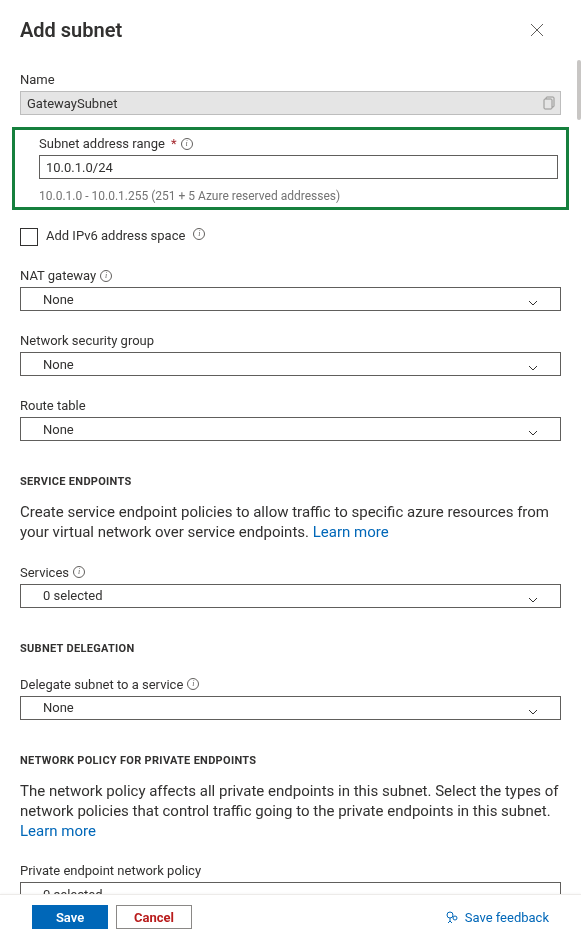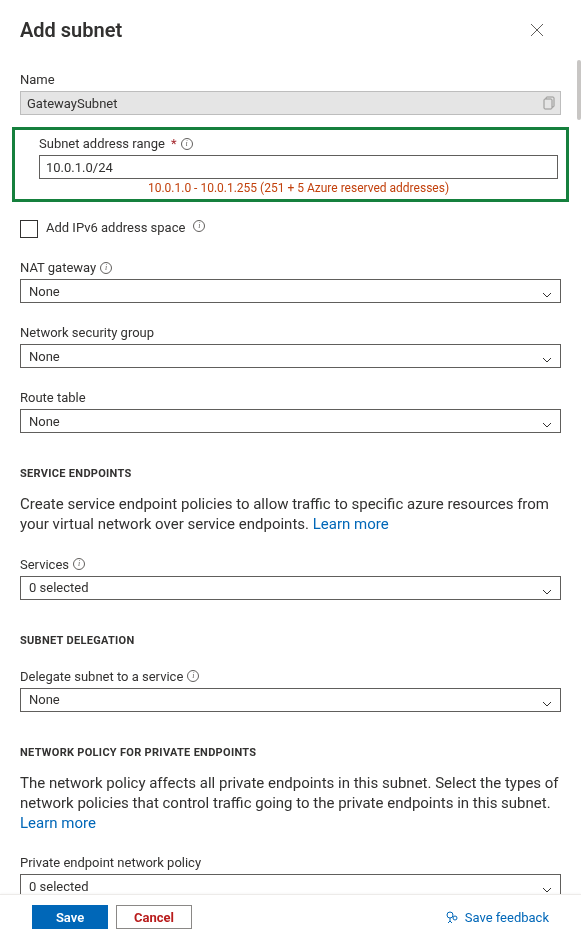--- a/index.html
+++ b/index.html
@@ -90,45 +90,45 @@
     .copy-icon {
       position: absolute;
       right: 6px;
       top: 50%;
       transform: translateY(-50%);
       width: 12px; height: 14px;
       opacity: 0.6;
     }
     .copy-icon svg { width: 12px; height: 14px; stroke: #605e5c; fill: none; }
     .hint-right {
-      text-align: center;
+      text-align: left;
       font-size: 12px;
-      color: #c2410c;
-      margin-top: 2px;
+      color: #737373;
+      margin-top: 10px;
     }
     .highlight {
       border: 3px solid #15803d;
       padding: 6px 8px 4px 24px;
       margin: 12px -8px 0 -8px;
     }
     .highlight .field-label { margin-top: 0; }
     .checkbox-row {
       display: flex;
       gap: 8px;
       margin-top: 18px;
     }
     .checkbox {
       width: 18px; height: 18px; border: 1px solid #323130; background: #fff;
       cursor: pointer;
     }
     .select {
       width: 100%;
       height: 24px;
       border: 1px solid #605e5c;
-      padding: 0 8px;
+      padding: 0 22px;
       font-size: 13px;
       color: #323130;
       background: #fff;
       display: flex;
       align-items: center;
       justify-content: space-between;
       cursor: pointer;
     }
     .chevron { 
       width: 10px; height: 10px; 

